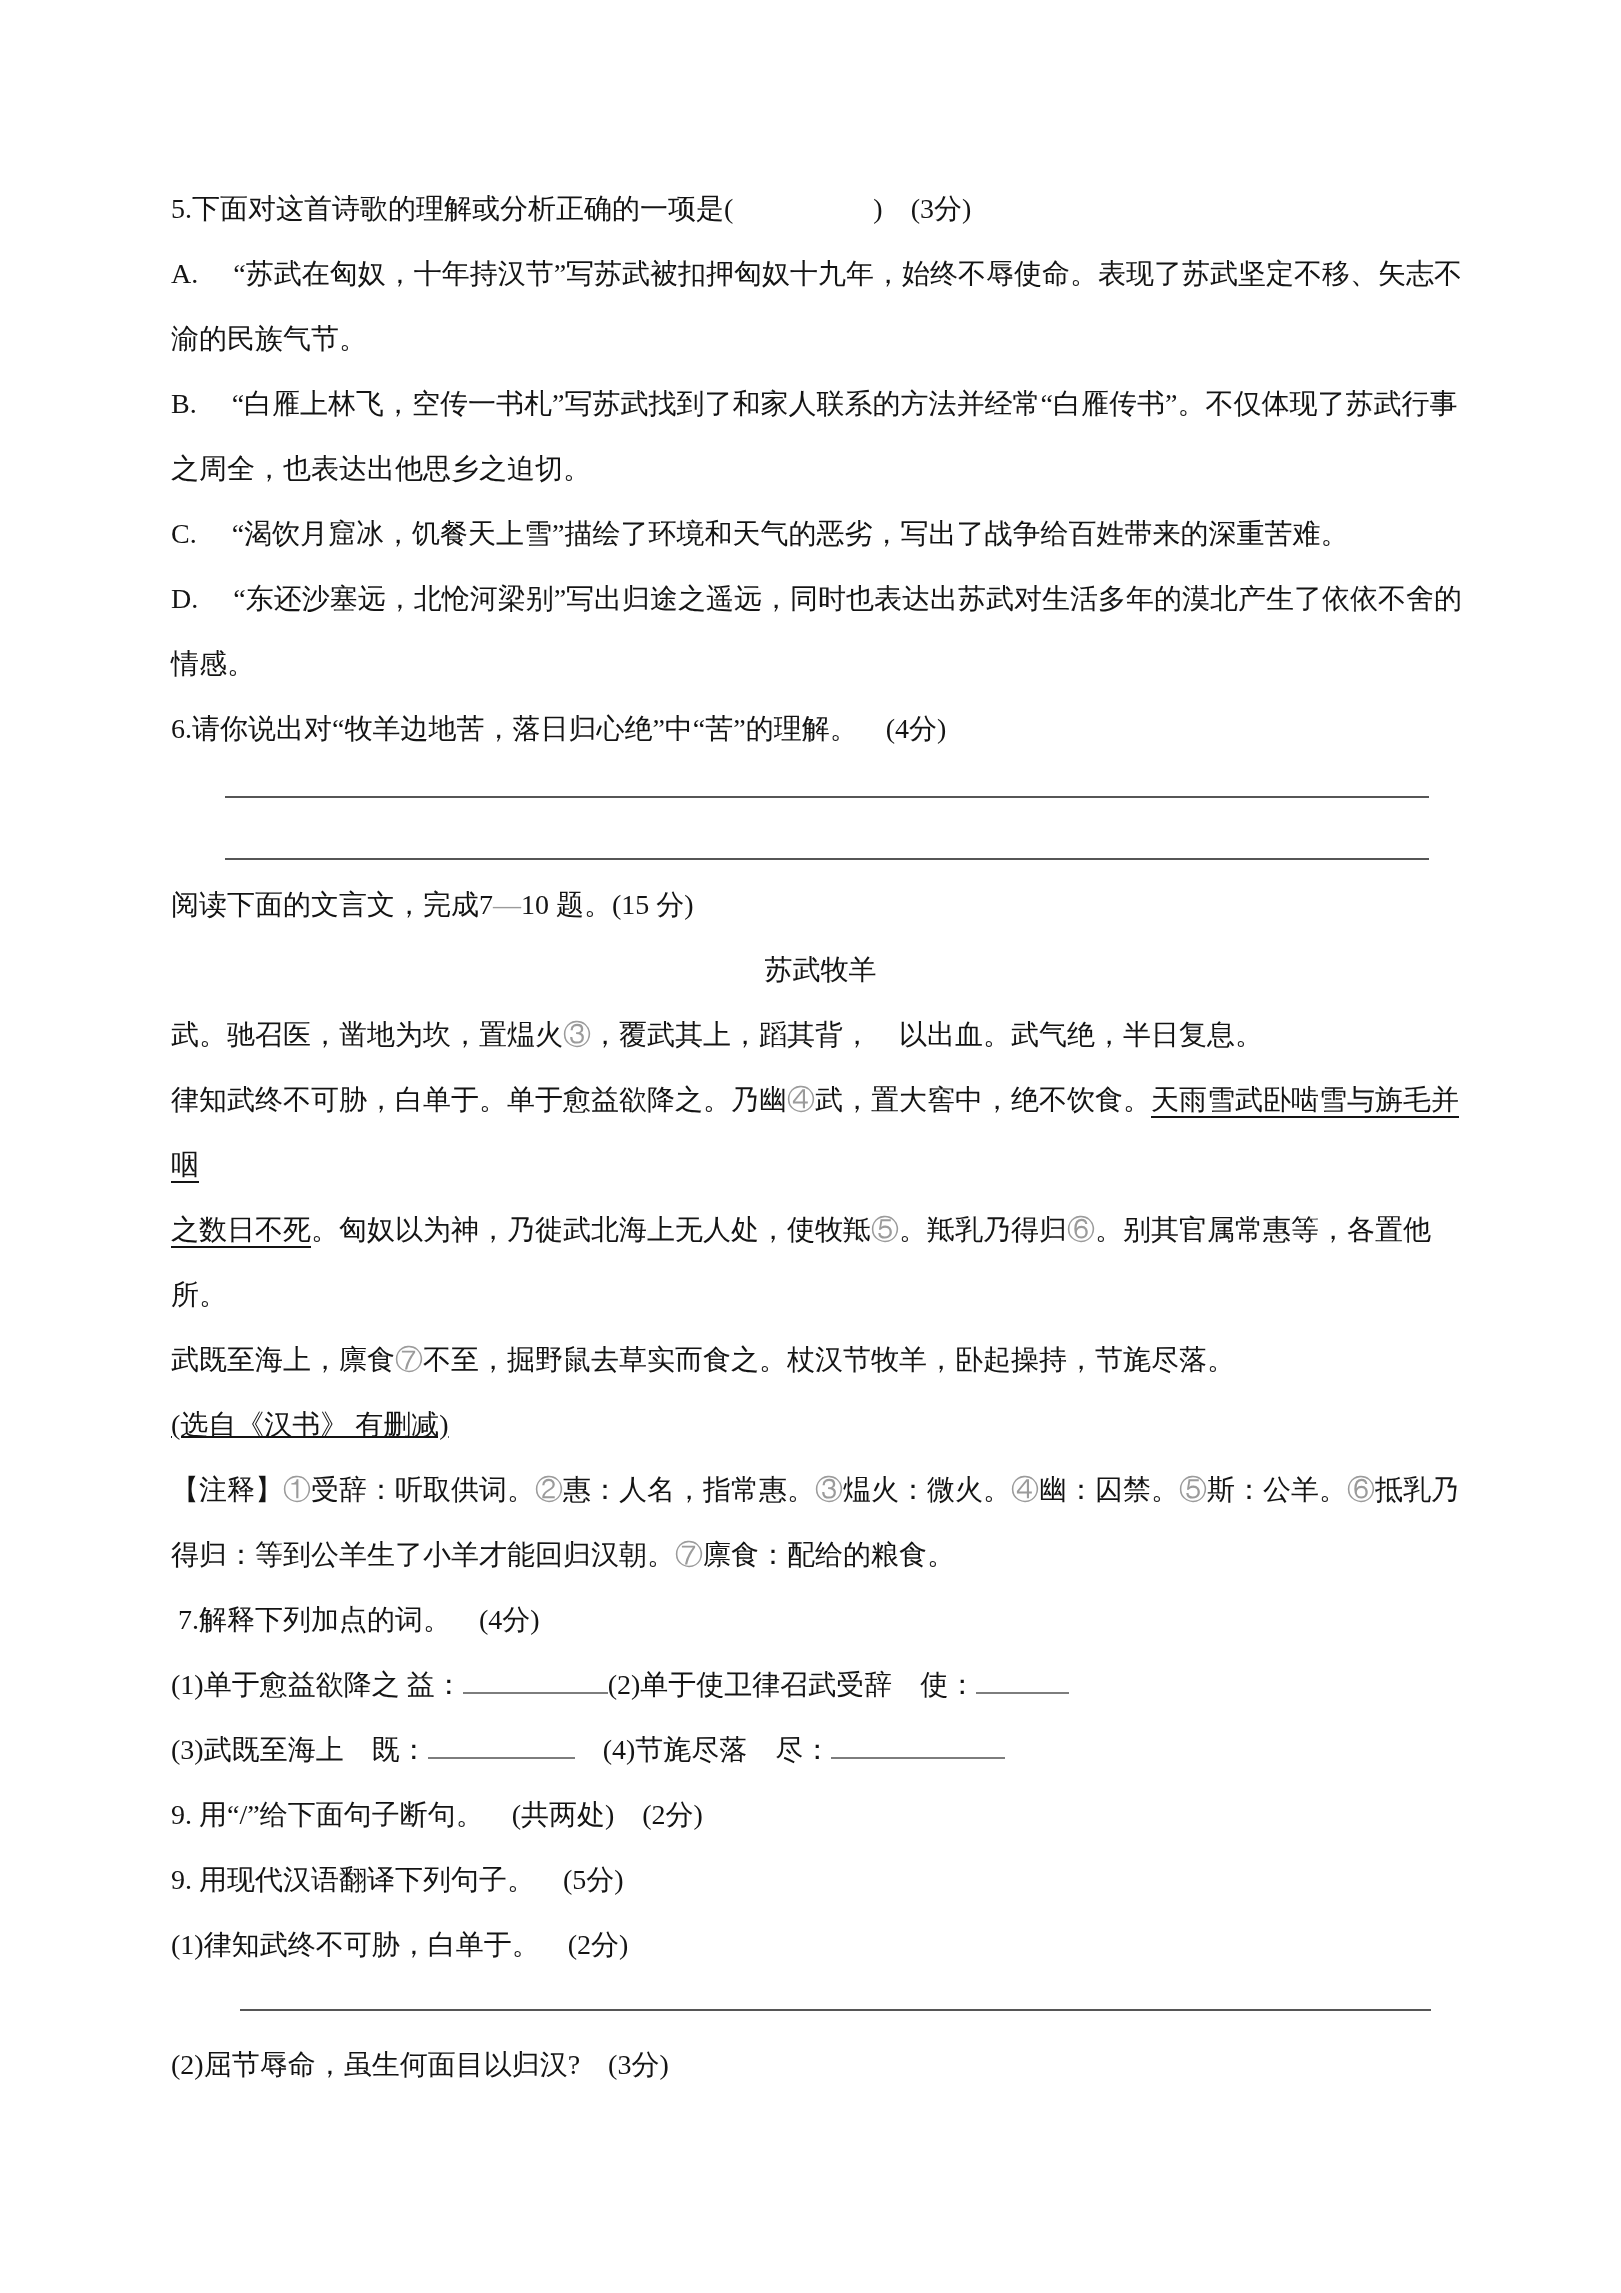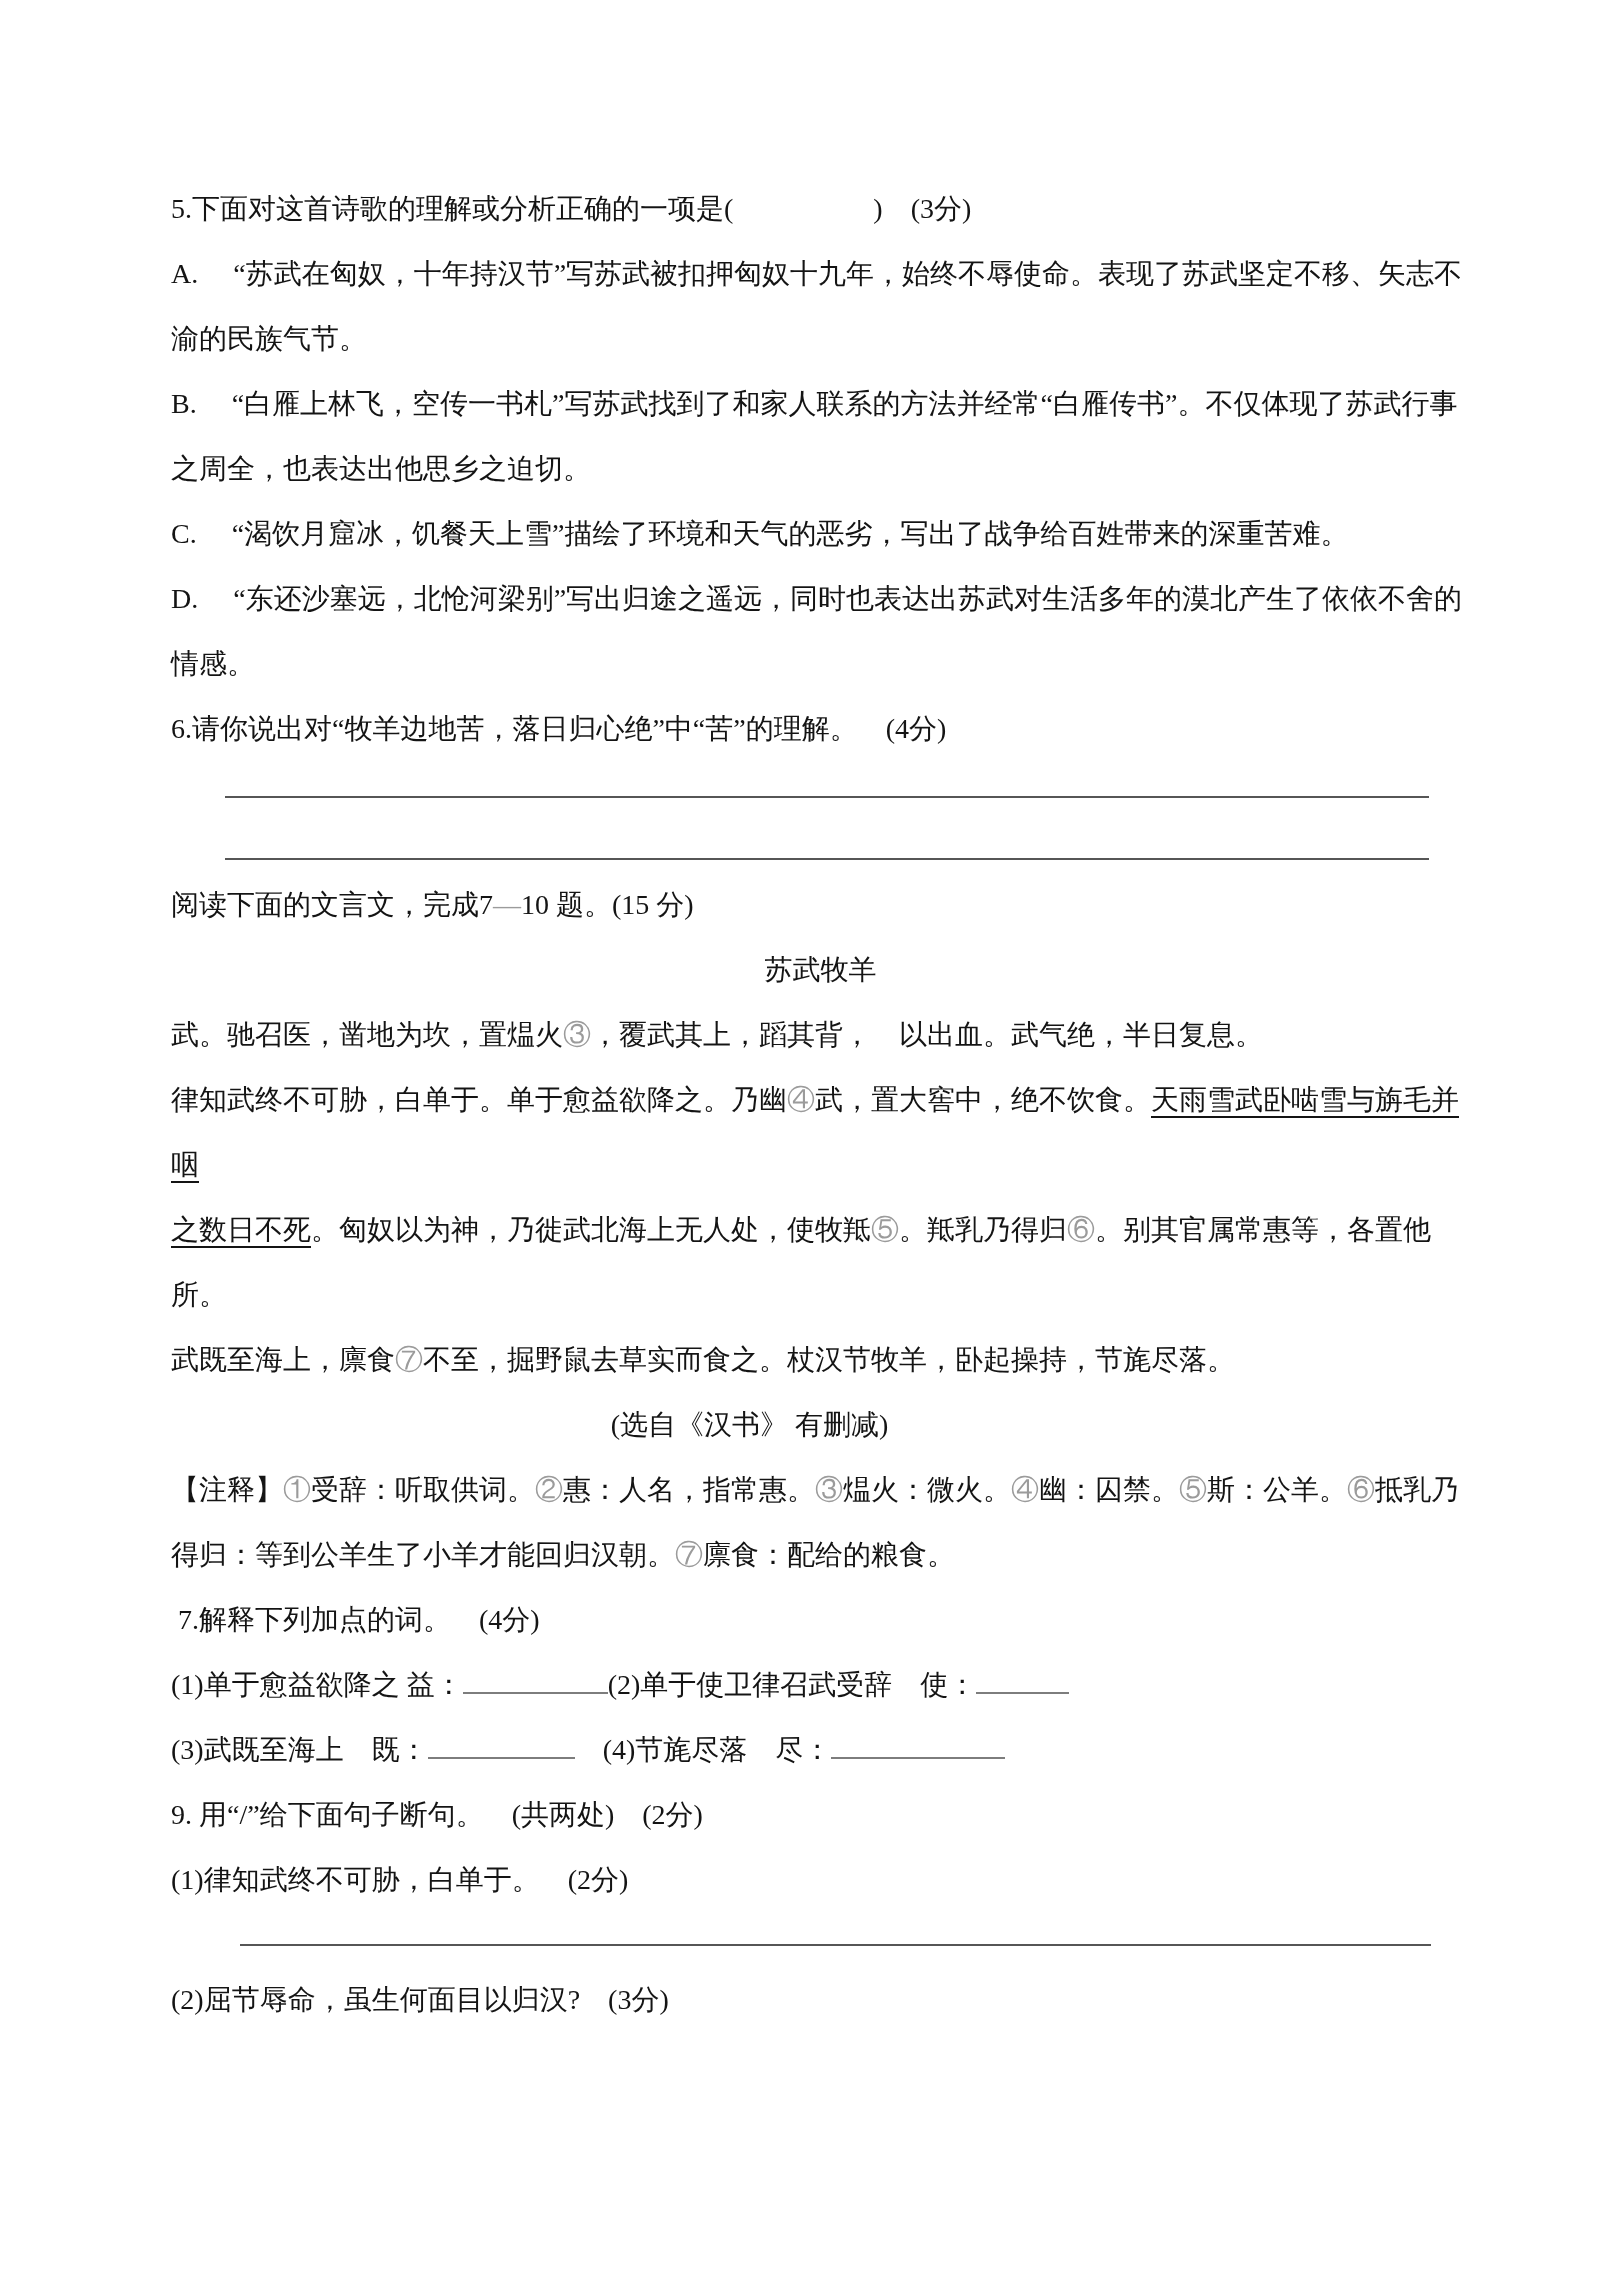--- a/index.html
+++ b/index.html
@@ -23,21 +23,21 @@
     text-underline-offset: 6.9px;
   }
   .gray { color: #9b9b9b; }
   .blank {
     display: inline-block;
     height: 29px;
     border-bottom: 2px solid #7d7d7d;
     vertical-align: baseline;
   }
   .center { text-align: center; }
-  .src { text-align: center; padding-right: 142px; }
+  .src { text-align: left; padding-right: 142px; text-decoration: underline; }
   .rule { height: 0; border-bottom: 2.9px solid #565656; }
   .rule-q6 { width: 1204px; margin-left: 54px; }
   .rule-q6-1 { margin-top: 35px; }
   .rule-q6-2 { margin-top: 60px; }
   .rule-q9 { width: 1191px; margin-left: 69px; margin-top: 32px; }
   .mt-intro { margin-top: 11.8px; }
   .mt-q92 { margin-top: 21.6px; }
   .spaced { letter-spacing: 23.5px; }
 </style>
 </head>
@@ -66,18 +66,19 @@
   <p class="blk src">(选自《汉书》 有删减)</p>
 
   <div class="blk"><div class="ln"><span>【注释】</span><span class="gray">①</span><span>受辞：听取供词。</span><span class="gray">②</span><span>惠：人名，指常惠。</span><span class="gray">③</span><span>煴火：微火。</span><span class="gray">④</span><span>幽：囚禁。</span><span class="gray">⑤</span><span>斯：公羊。</span><span class="gray">⑥</span><span>抵乳乃</span></div><div class="ln"><span>得归：等到公羊生了小羊才能回归汉朝。</span><span class="gray">⑦</span><span>廪食：配给的粮食。</span></div></div>
 
   <p class="blk"> 7.解释下列加点的词。　(4分)</p>
   <div class="blk"><div class="ln"><span>(1)单于愈益欲降之 益：</span><span class="blank" style="width: 145px;"></span><span>(2)单于使卫律召武受辞　使：</span><span class="blank" style="width: 93px;"></span></div></div>
   <div class="blk"><div class="ln"><span>(3)武既至海上　既：</span><span class="blank" style="width: 147px;"></span><span>　(4)节旄尽落　尽：</span><span class="blank" style="width: 174px;"></span></div></div>
 
   <p class="blk">9. 用“/”给下面句子断句。　(共两处)　(2分)</p>
 
+  <p class="blk">9. 用现代汉语翻译下列句子。　(5分)</p>
   <p class="blk">(1)律知武终不可胁，白单于。　(2分)</p>
   <div class="rule rule-q9"></div>
   <p class="blk mt-q92">(2)屈节辱命，虽生何面目以归汉?　(3分)</p>
 
 </div>
 
 
 </body></html>

